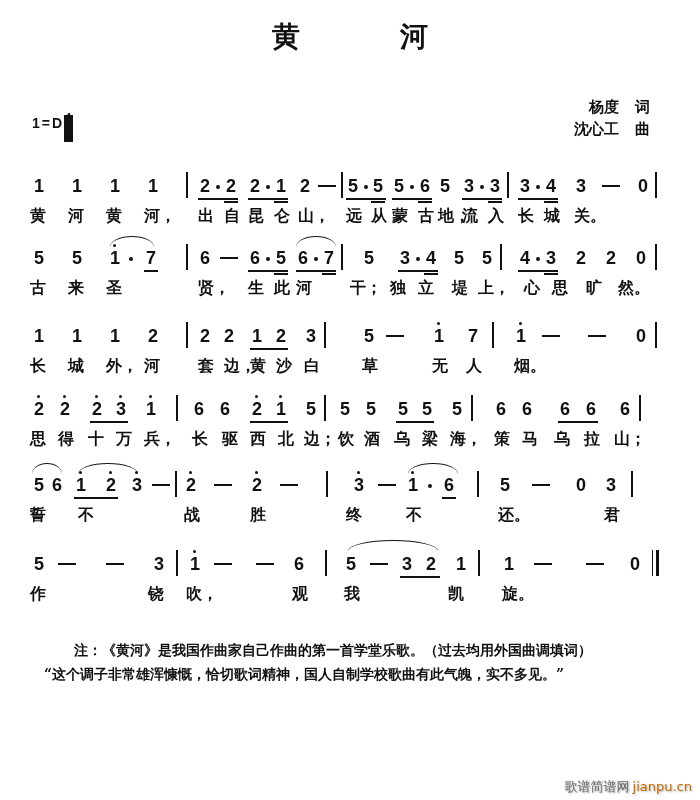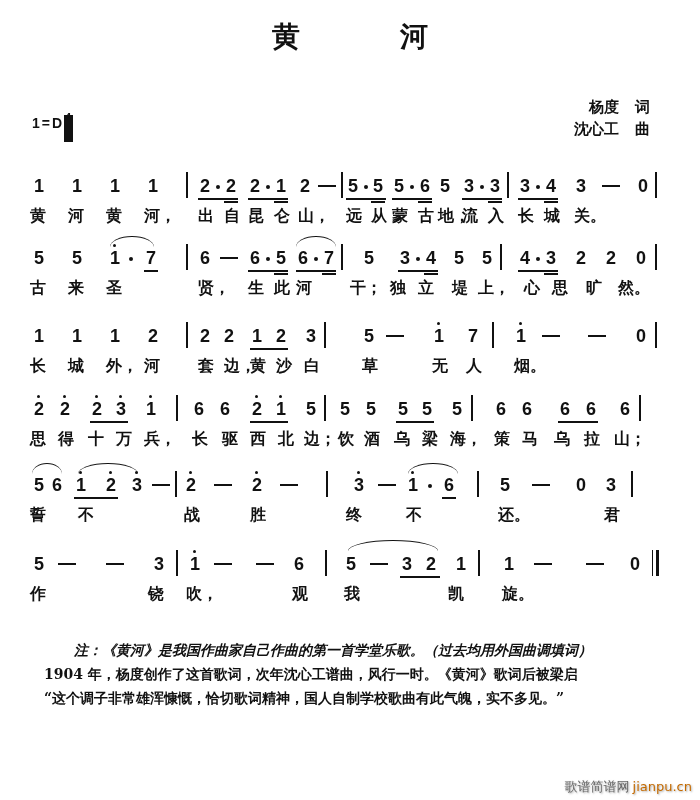--- a/index.html
+++ b/index.html
@@ -20,21 +20,21 @@
   .dbar { position: absolute; top: 2px; width: 7px; height: 26px; border-left: 1.5px solid #111; border-right: 3.5px solid #111; box-sizing: border-box; }
   .dot-above { position: absolute; top: 2px; width: 3px; height: 3px; border-radius: 50%; background: #111; }
   .aug { position: absolute; top: 15px; width: 4px; height: 4px; border-radius: 50%; background: #111; }
   .ul { position: absolute; height: 1.5px; background: #111; }
   .slur2 { position: absolute; border-top: 1.5px solid #111; border-radius: 50% 50% 0 0 / 100% 100% 0 0; height: 10px; }
   .lyrics { position: absolute; top: 36px; left: 0; width: 100%; height: 24px; }
   .ly { position: absolute; font-family: "DejaVu Sans", sans-serif; font-weight: bold; font-size: 16px; }
 
   .note-block { position: absolute; left: 64px; top: 638px; width: 600px; font-family: "DejaVu Serif", serif; font-size: 14px; line-height: 24px; font-weight: bold; }
   .note-block p { margin: 0; }
-  .note-block .indent { text-indent: 10px; font-style: italic; }
+  .note-block .indent { text-indent: 10px; }
   .note-block .src { text-indent: 10px; }
   .note-block .flush { margin-left: -20px; }
   .watermark { position: absolute; right: 8px; bottom: 4px; font-size: 13px; color: #666; text-shadow: 1px 1px 2px #aaa; }
   .watermark .domain { color: #c46a00; margin-left: 3px; }
 </style>
 </head>
 <body>
 
 <div class="title">黄　河</div>
 
@@ -383,19 +383,18 @@
     <span class="ly" style="left:158px">吹，</span>
     <span class="ly" style="left:264px">观</span>
     <span class="ly" style="left:316px">我</span>
     <span class="ly" style="left:420px">凯</span>
     <span class="ly" style="left:474px">旋。</span>
   </div>
 </div>
 
 <div class="note-block">
   <p class="indent">注：《黄河》是我国作曲家自己作曲的第一首学堂乐歌。（过去均用外国曲调填词）</p>
-  <p class="flush">1904 年，杨度创作了这首歌词，次年沈心工谱曲，风行一时。《黄河》歌词后被梁启</p>
   <p class="flush">“这个调子非常雄浑慷慨，恰切歌词精神，国人自制学校歌曲有此气魄，实不多见。”</p>
 </div>
 
 <div class="watermark">
   <span>歌谱简谱网</span><span class="domain">jianpu.cn</span>
 </div>
 
 </body></html>

